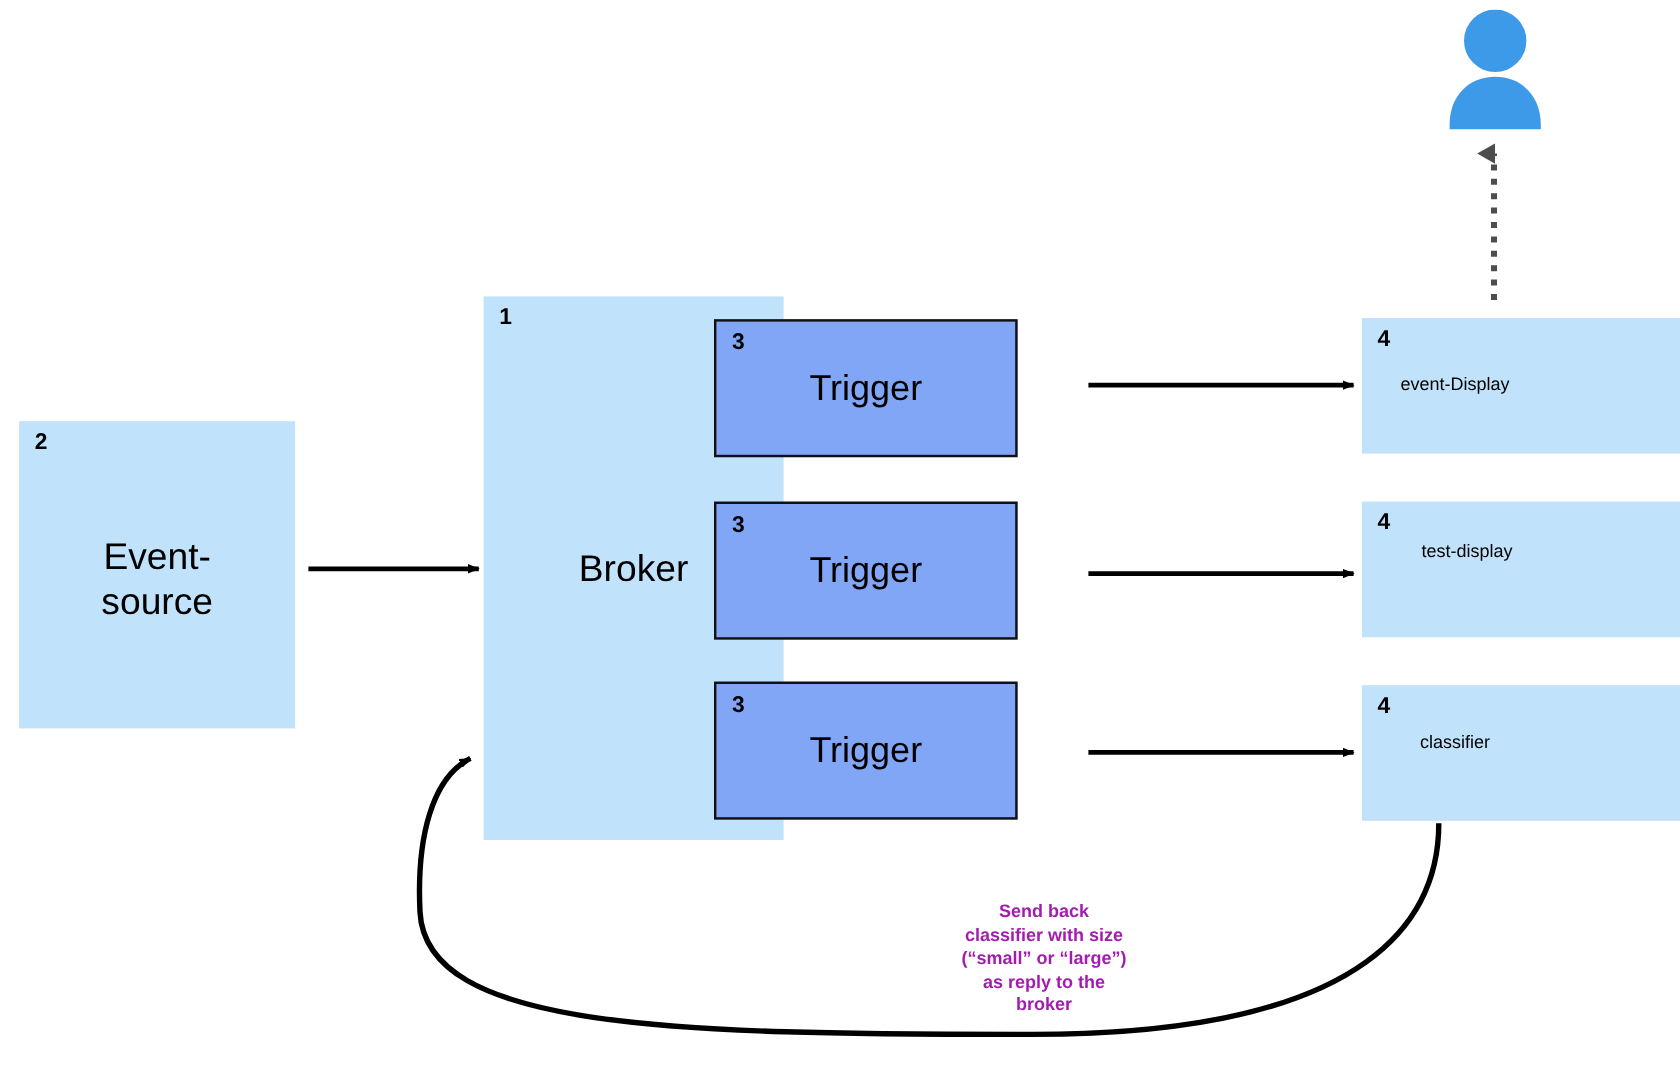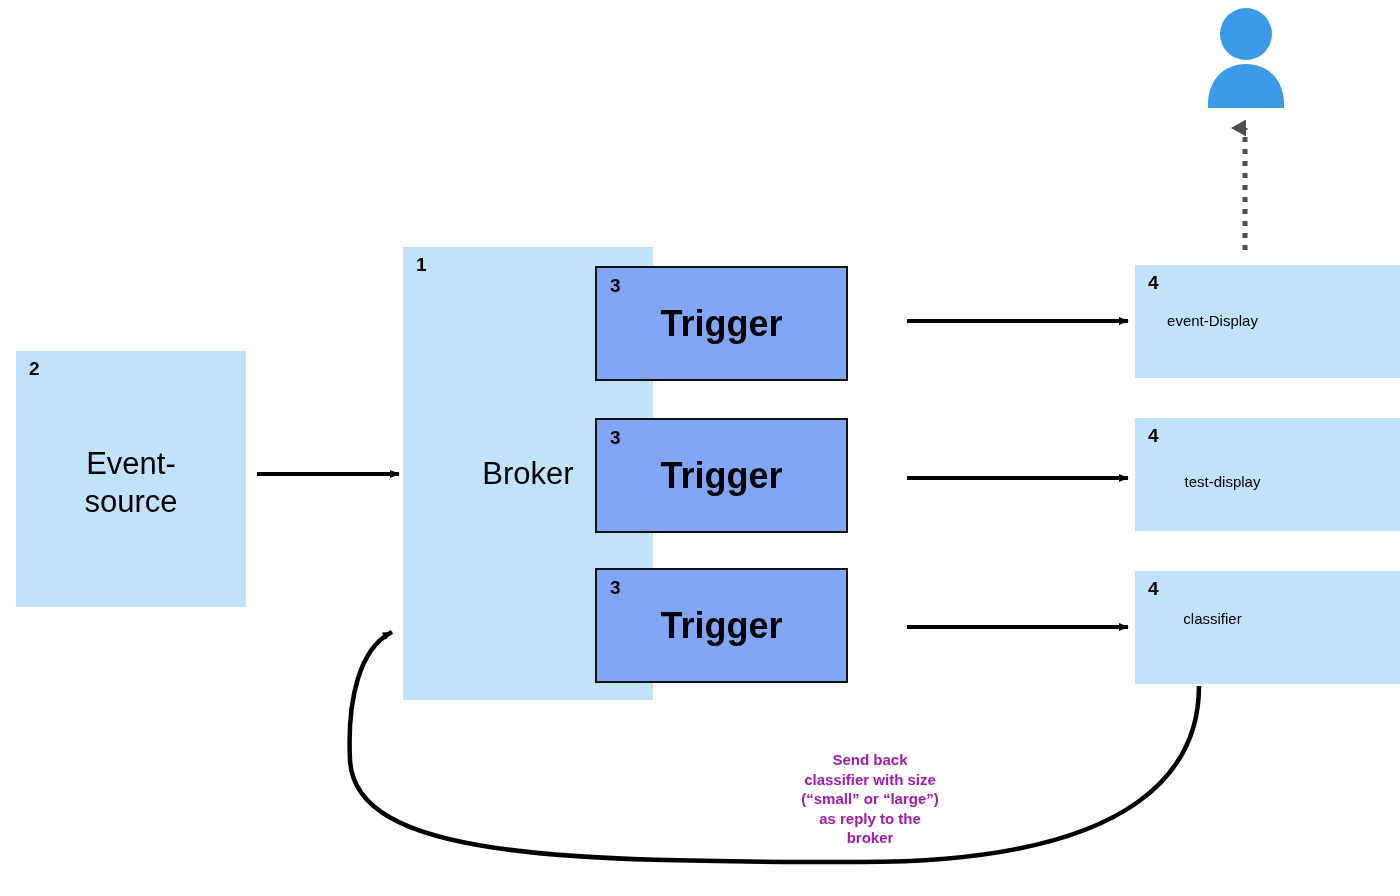--- a/index.html
+++ b/index.html
@@ -46,22 +46,22 @@
     right: 0;
     text-align: center;
     color: #000000;
   }
   .label-big {
     font-size: 31px;
     font-weight: 400;
     line-height: 38px;
   }
   .label-trigger {
-    font-size: 36px;
-    font-weight: 700;
+    font-size: 30px;
+    font-weight: 400;
     line-height: 36px;
   }
   .label-small {
     font-size: 15px;
     font-weight: 400;
     line-height: 20px;
   }
   .svg-layer {
     position: absolute;
     top: 0;
@@ -147,21 +147,21 @@
     <div class="node-label label-trigger" style="top:38px;">Trigger</div>
   </div>
 
   <div class="node lightbox" style="left:1135px; top:265px; width:290px; height:113px;">
     <span class="corner-num">4</span>
     <div class="node-label label-small" style="top:46px; right:135px;">event-Display</div>
   </div>
 
   <div class="node lightbox" style="left:1135px; top:418px; width:290px; height:113px;">
     <span class="corner-num">4</span>
-    <div class="node-label label-small" style="top:54px; right:135px;margin-left:20px;">test-display</div>
+    <div class="node-label label-small" style="top:32px; right:135px;margin-left:20px;">test-display</div>
   </div>
 
   <div class="node lightbox" style="left:1135px; top:571px; width:290px; height:113px;">
     <span class="corner-num">4</span>
     <div class="node-label label-small" style="top:38px; right:135px;">classifier</div>
   </div>
 
   <div class="note" style="left:760px; top:750px; width:220px;">Send back
 classifier with size
 (“small” or “large”)

